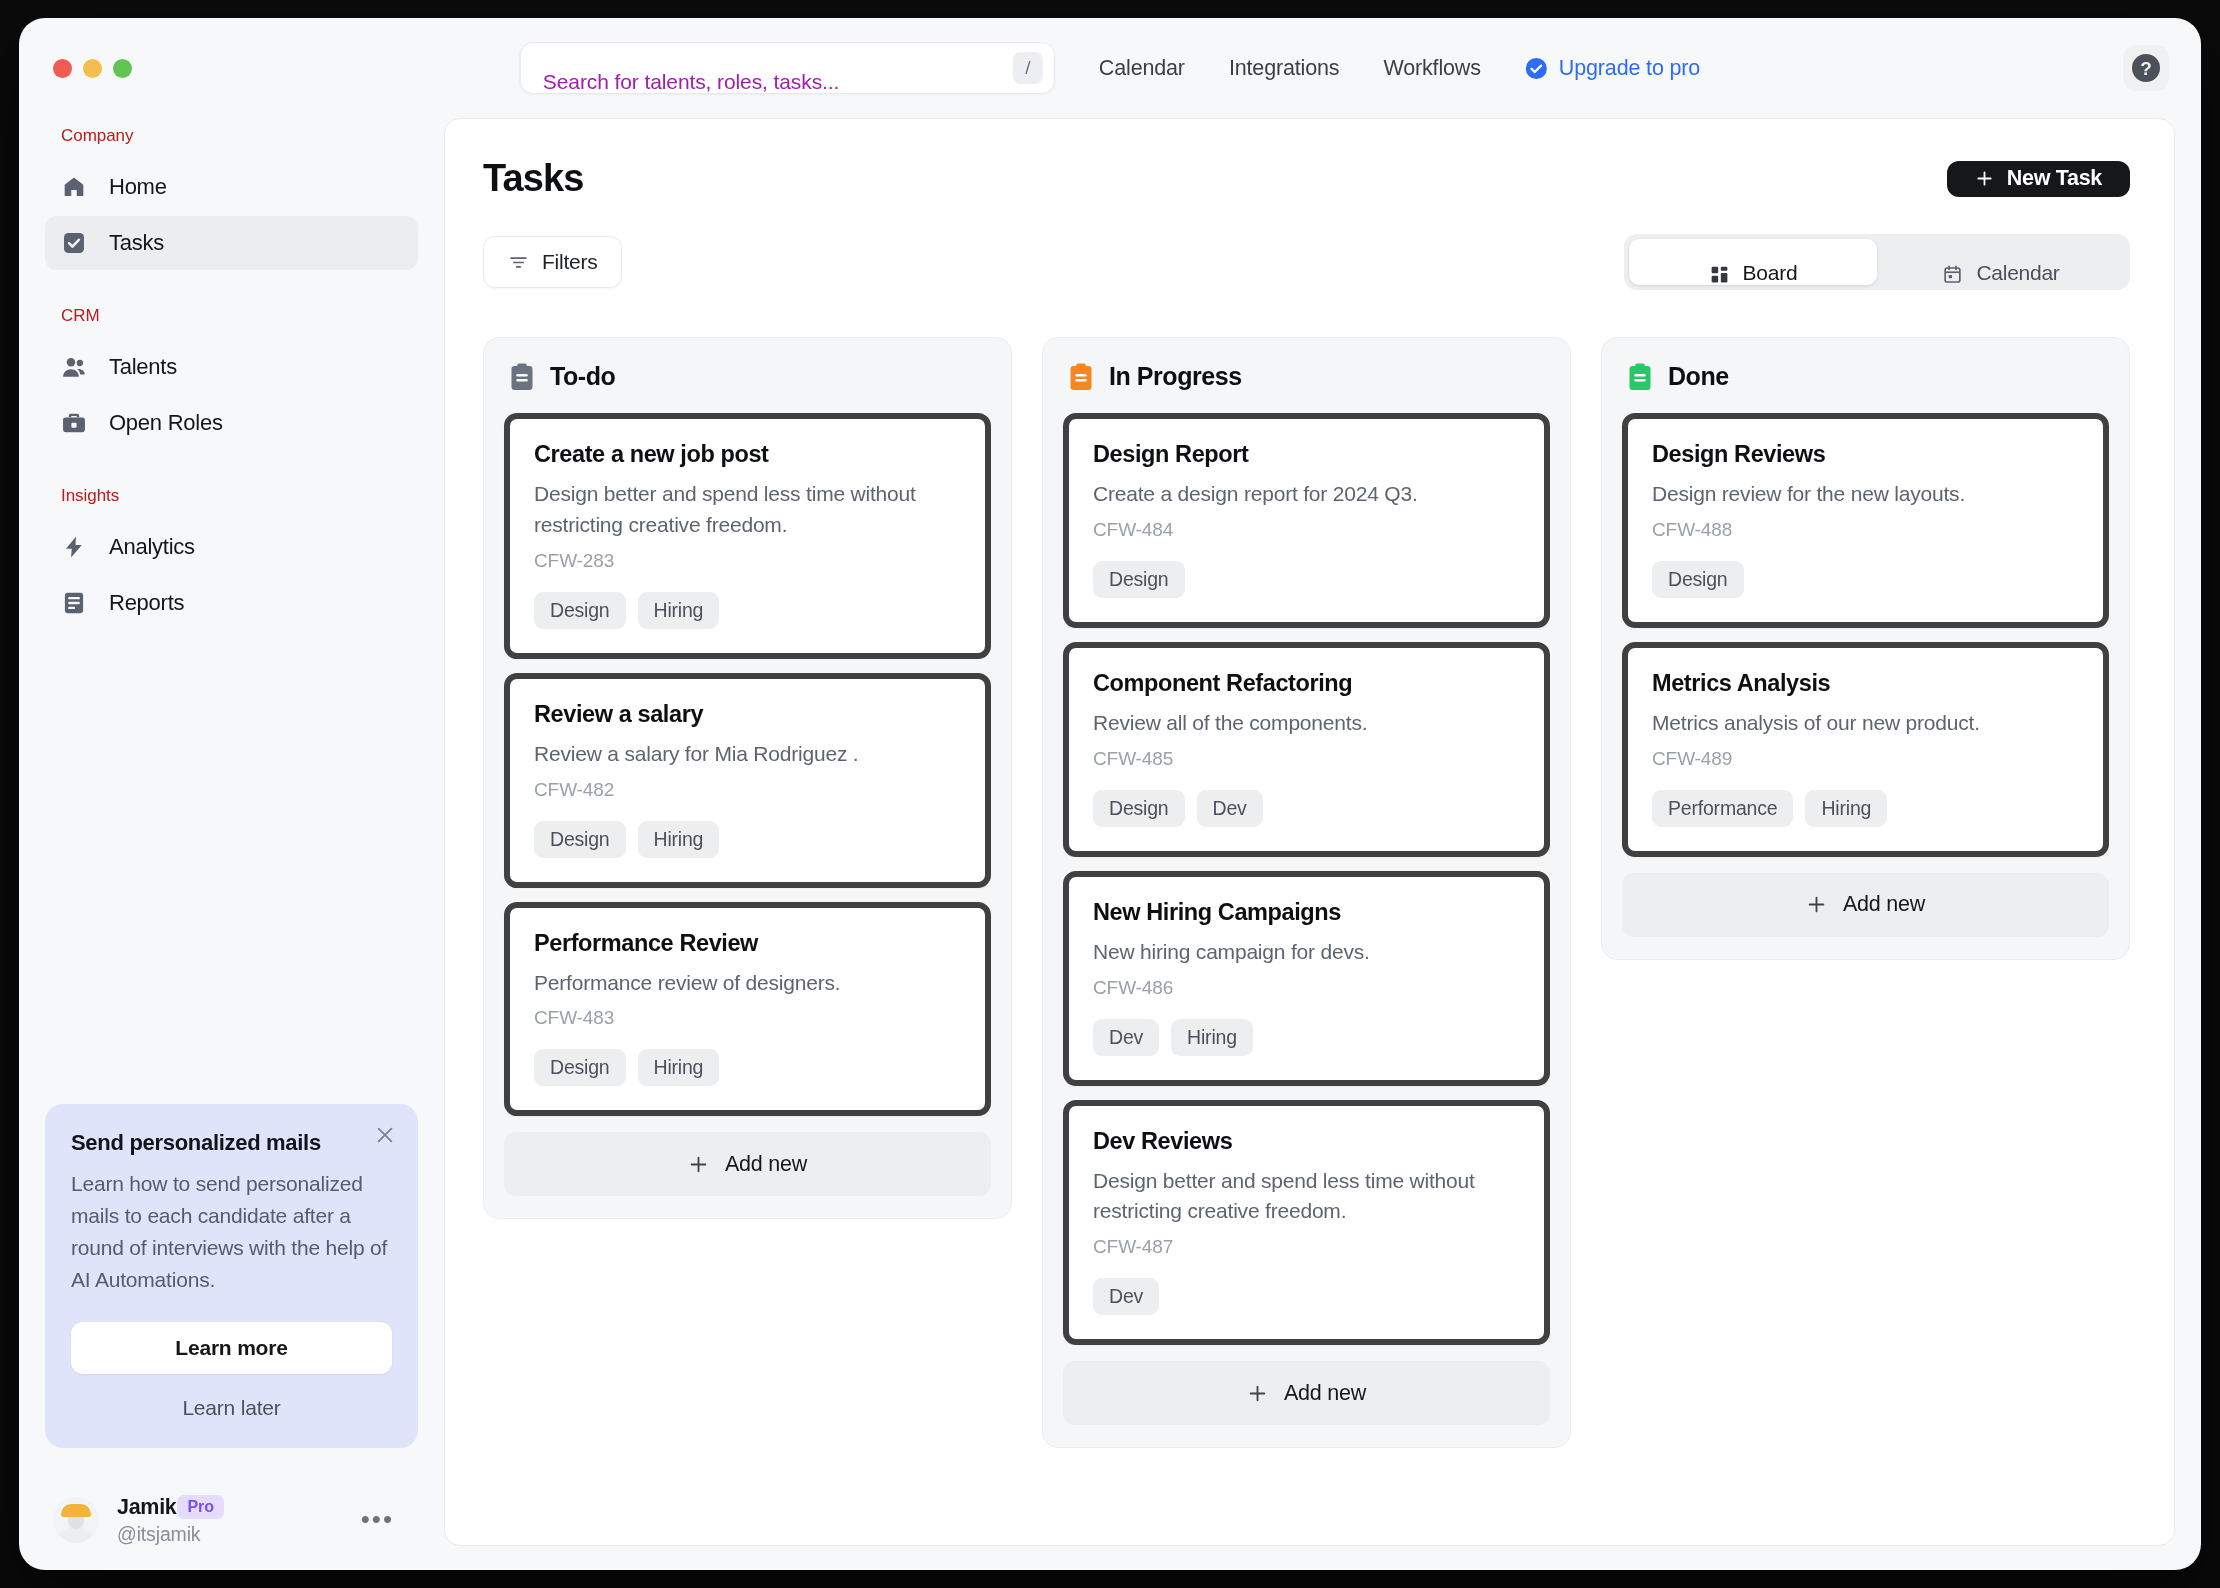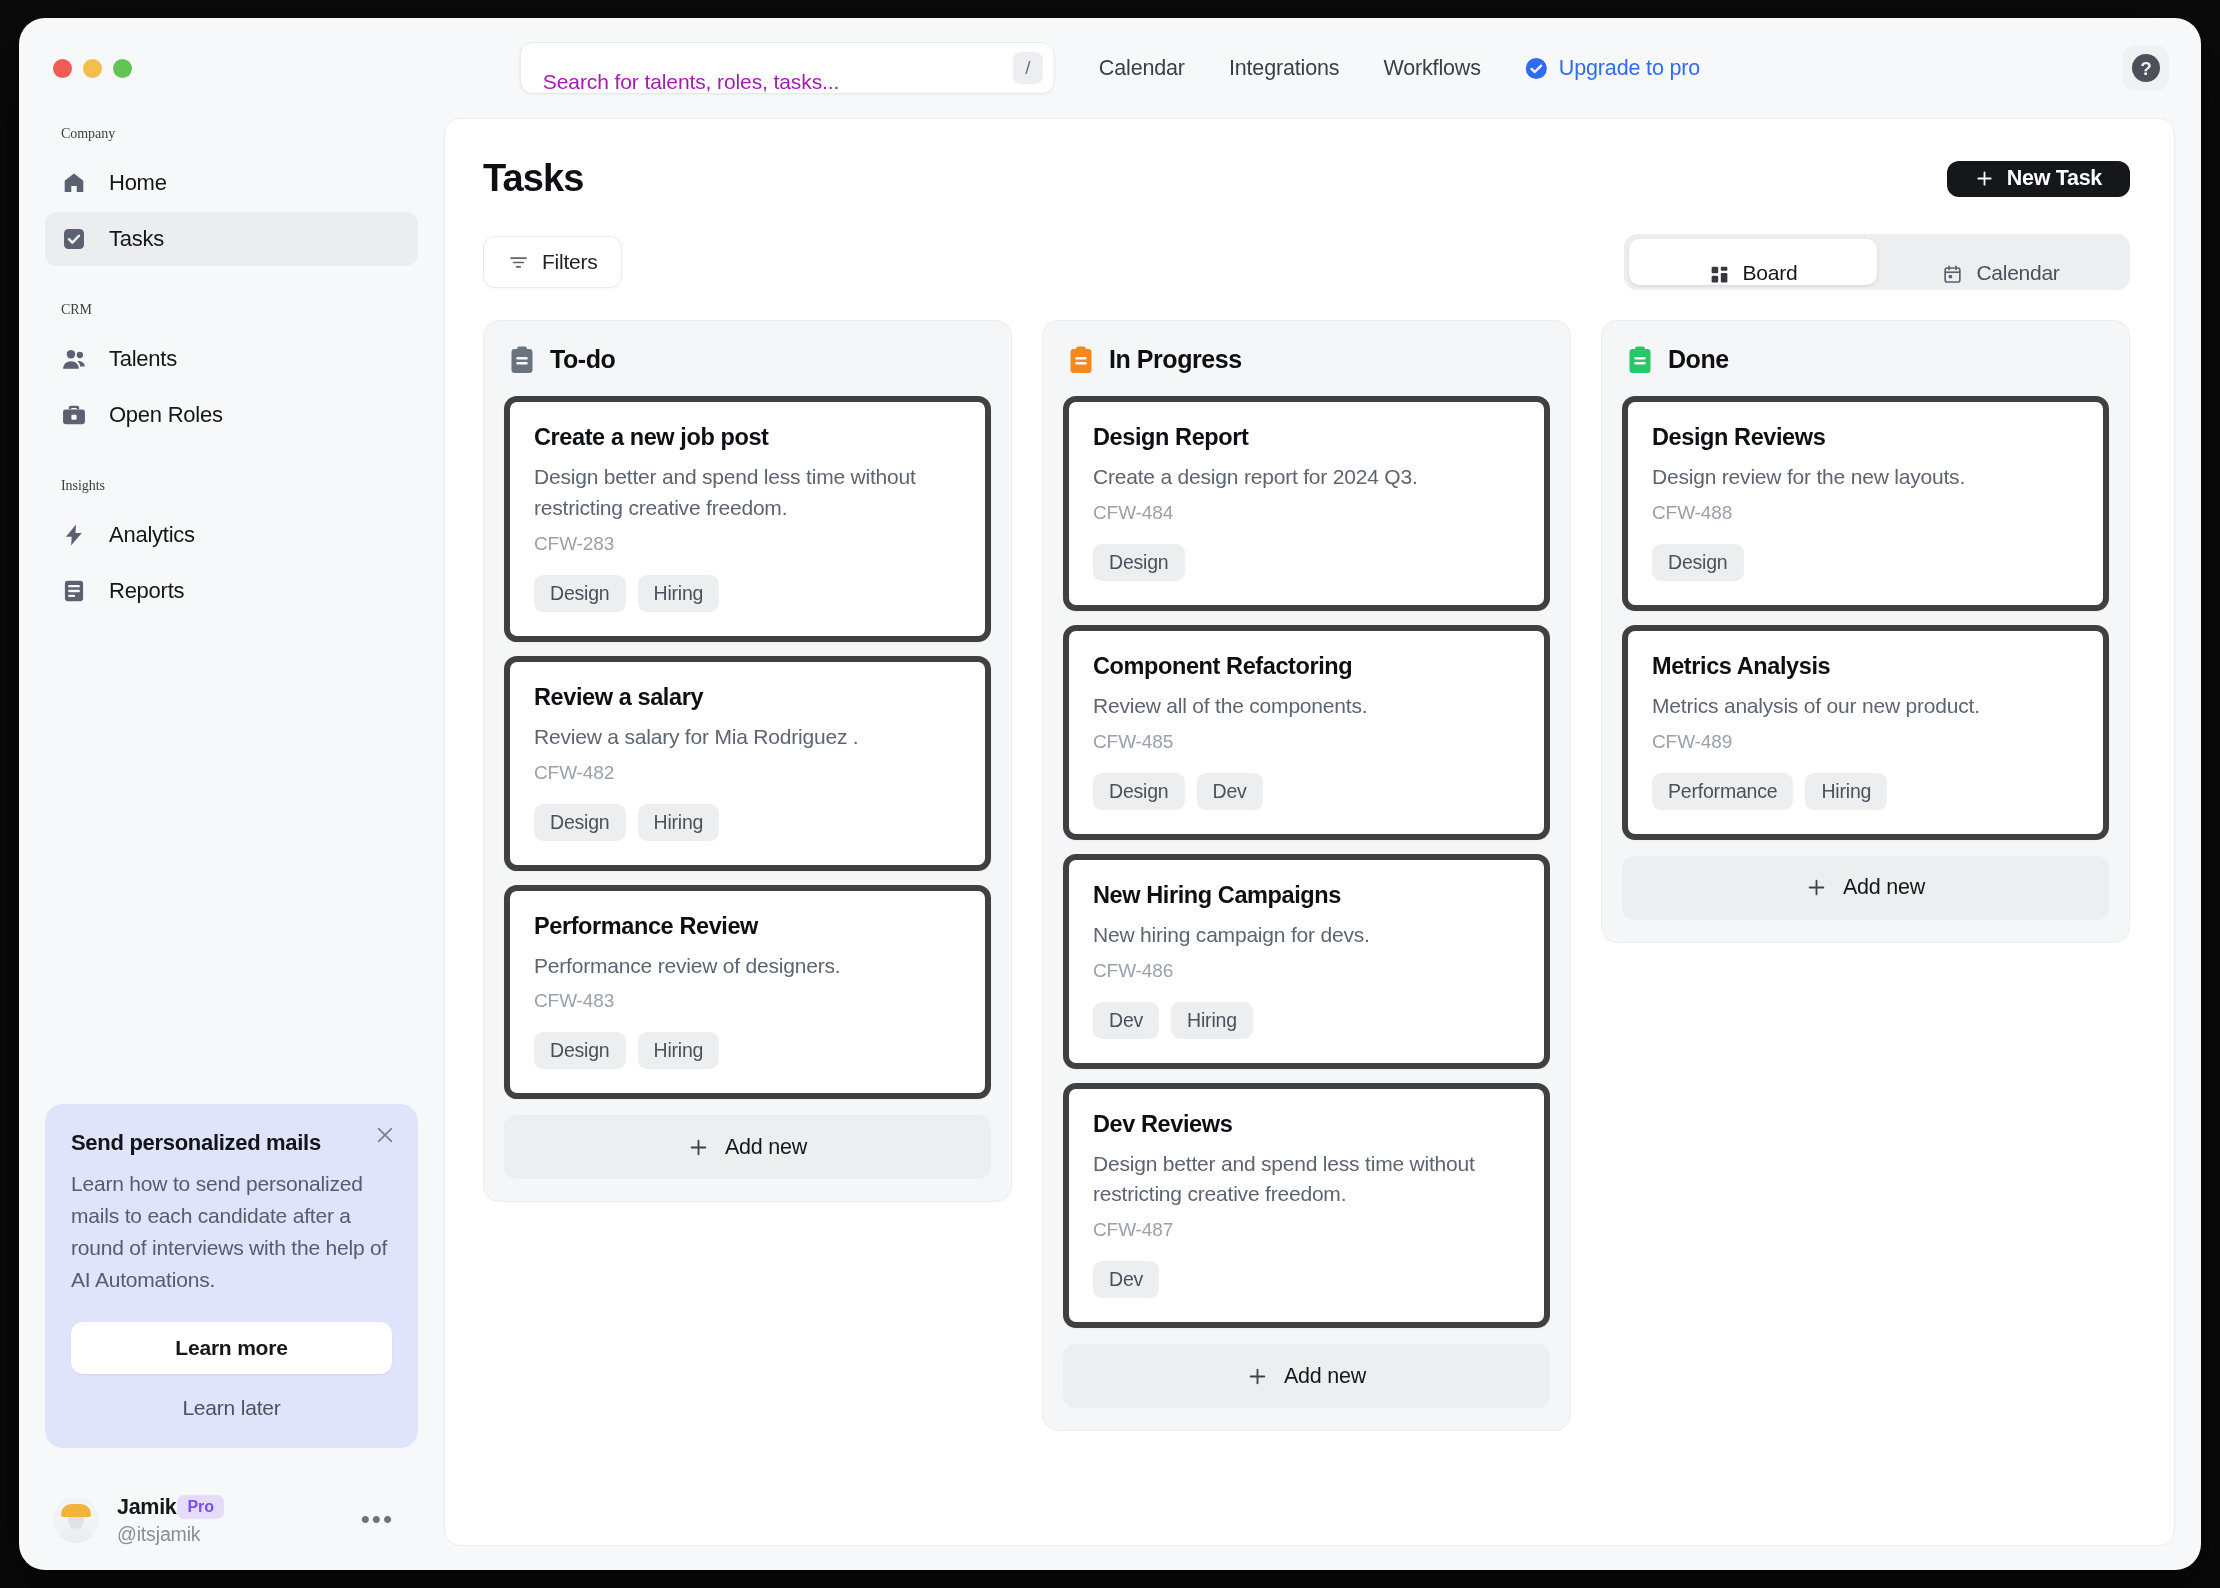--- a/index.html
+++ b/index.html
@@ -85,22 +85,22 @@
   .body { flex: 1; display: flex; min-height: 0; padding: 0 0 0 0; }
 
   
   .sidebar {
     width: 425px; flex: 0 0 425px;
     display: flex; flex-direction: column;
     padding: 0 26px 0 26px;
     position: relative;
   }
   .sbgroup-label {
-    font-size: 14px; color: #404040; letter-spacing: -.05px;
-    padding: 0 0 0 16px; margin-bottom: 14px; font-family: Liberation Serif, serif;
+    font-size: 17px; color: #b91c1c; letter-spacing: -.05px;
+    padding: 0 0 0 16px; margin-bottom: 14px;
   }
   .sbgroup { margin-bottom: 34px; }
   .sbgroup:first-child { margin-top: 8px; }
   .sbitem {
     display: flex; align-items: center; gap: 22px;
     height: 54px; border-radius: 12px;
     padding: 0 16px; margin-bottom: 2px;
   }
   .sbitem.active { background: #ebedef; }
   .sbitem .lbl { font-size: 22px; color: #14161a; letter-spacing: -.25px; }
@@ -201,21 +201,21 @@
     flex: 1; height: 46px; border-radius: 10px;
     display: flex; align-items: flex-end; justify-content: center; gap: 13px;
     font-size: 21px; letter-spacing: -.25px; color: #4a505b;
   }
   .seg.active { background: #ffffff; color: #15171b; box-shadow: 0 1px 3px rgba(16,24,40,.12); }
   .seg-icon { width: 21px; height: 21px; display: block; }
 
   
   .board {
     display: flex; gap: 30px;
-    margin-top: 30px; flex: 1; min-height: 0;
+    margin-top: 47px; flex: 1; min-height: 0;
     align-items: flex-start;
   }
   .column {
     flex: 1 1 0; min-width: 0;
     background: #f5f6f7;
     border: 1px solid #ebedef;
     border-radius: 16px;
     padding: 20px 20px 22px 20px;
   }
   .col-head { display: flex; align-items: center; gap: 16px; padding: 4px 4px 0 6px; margin-bottom: 22px; }

